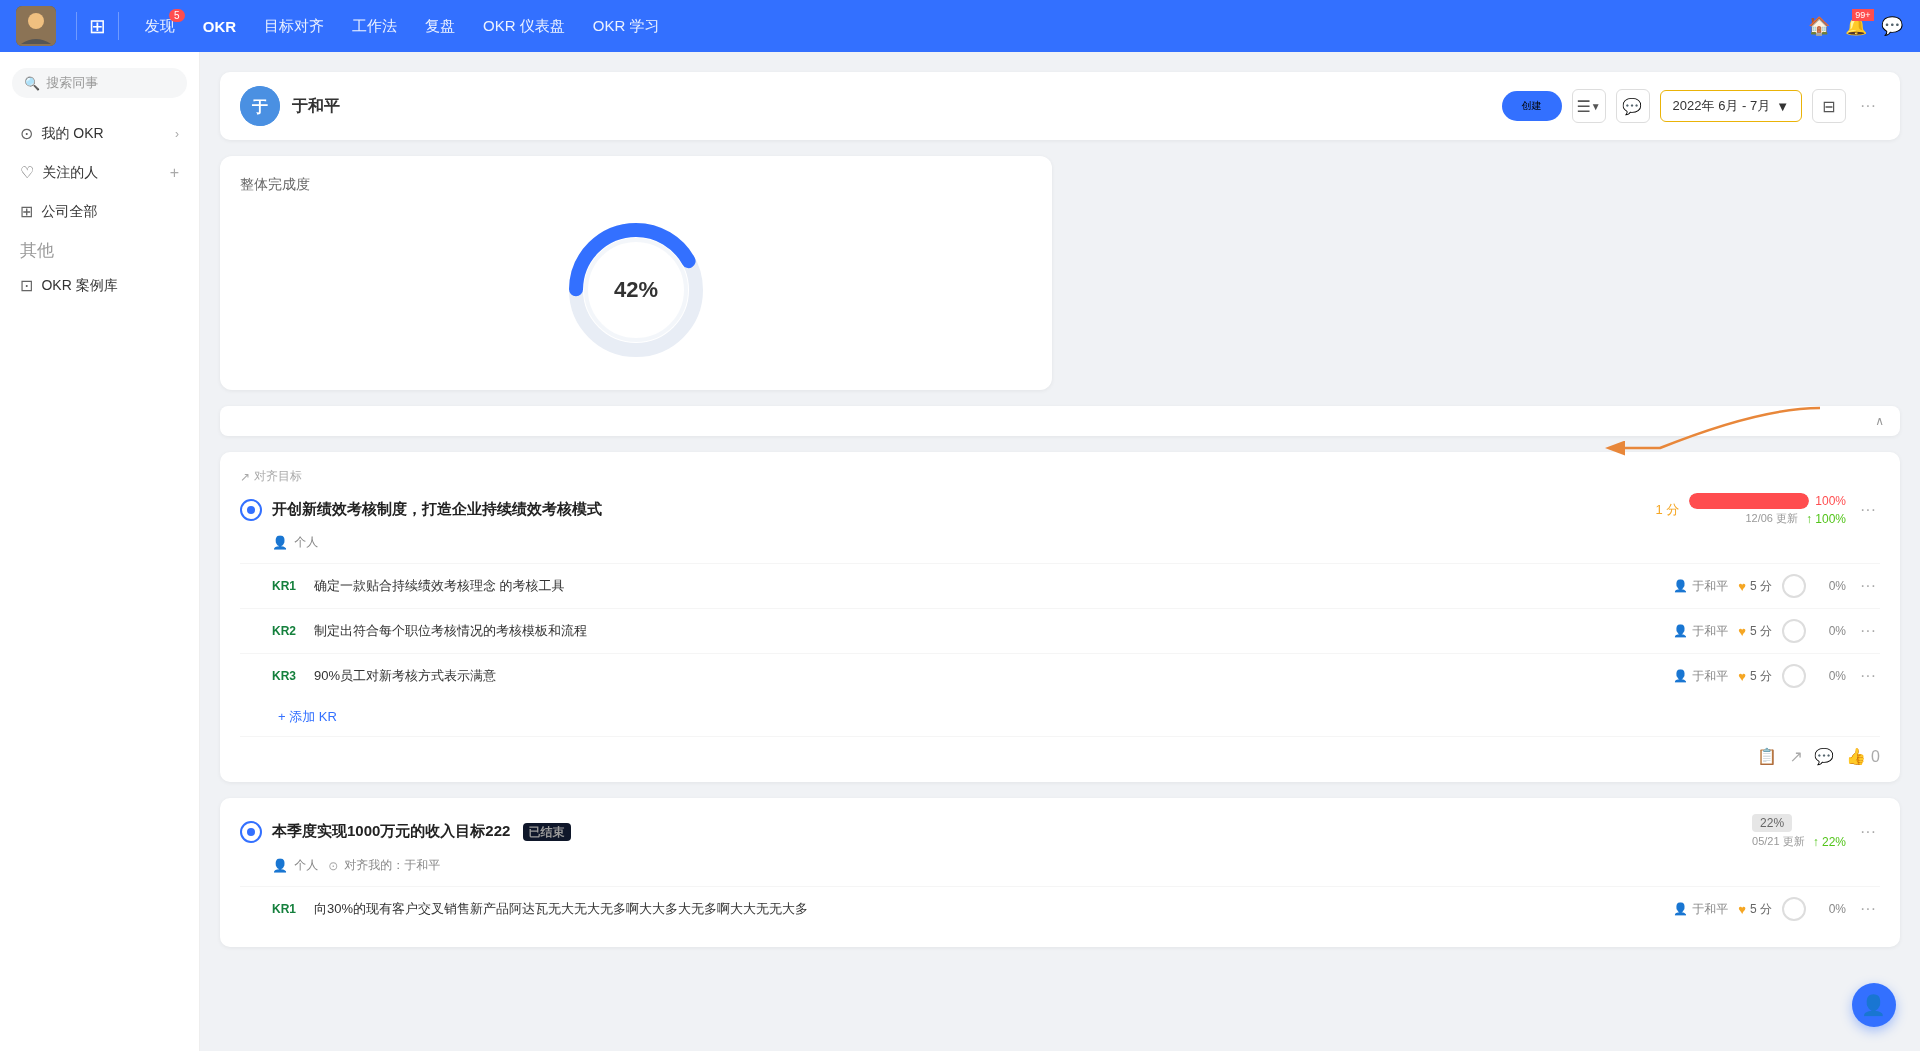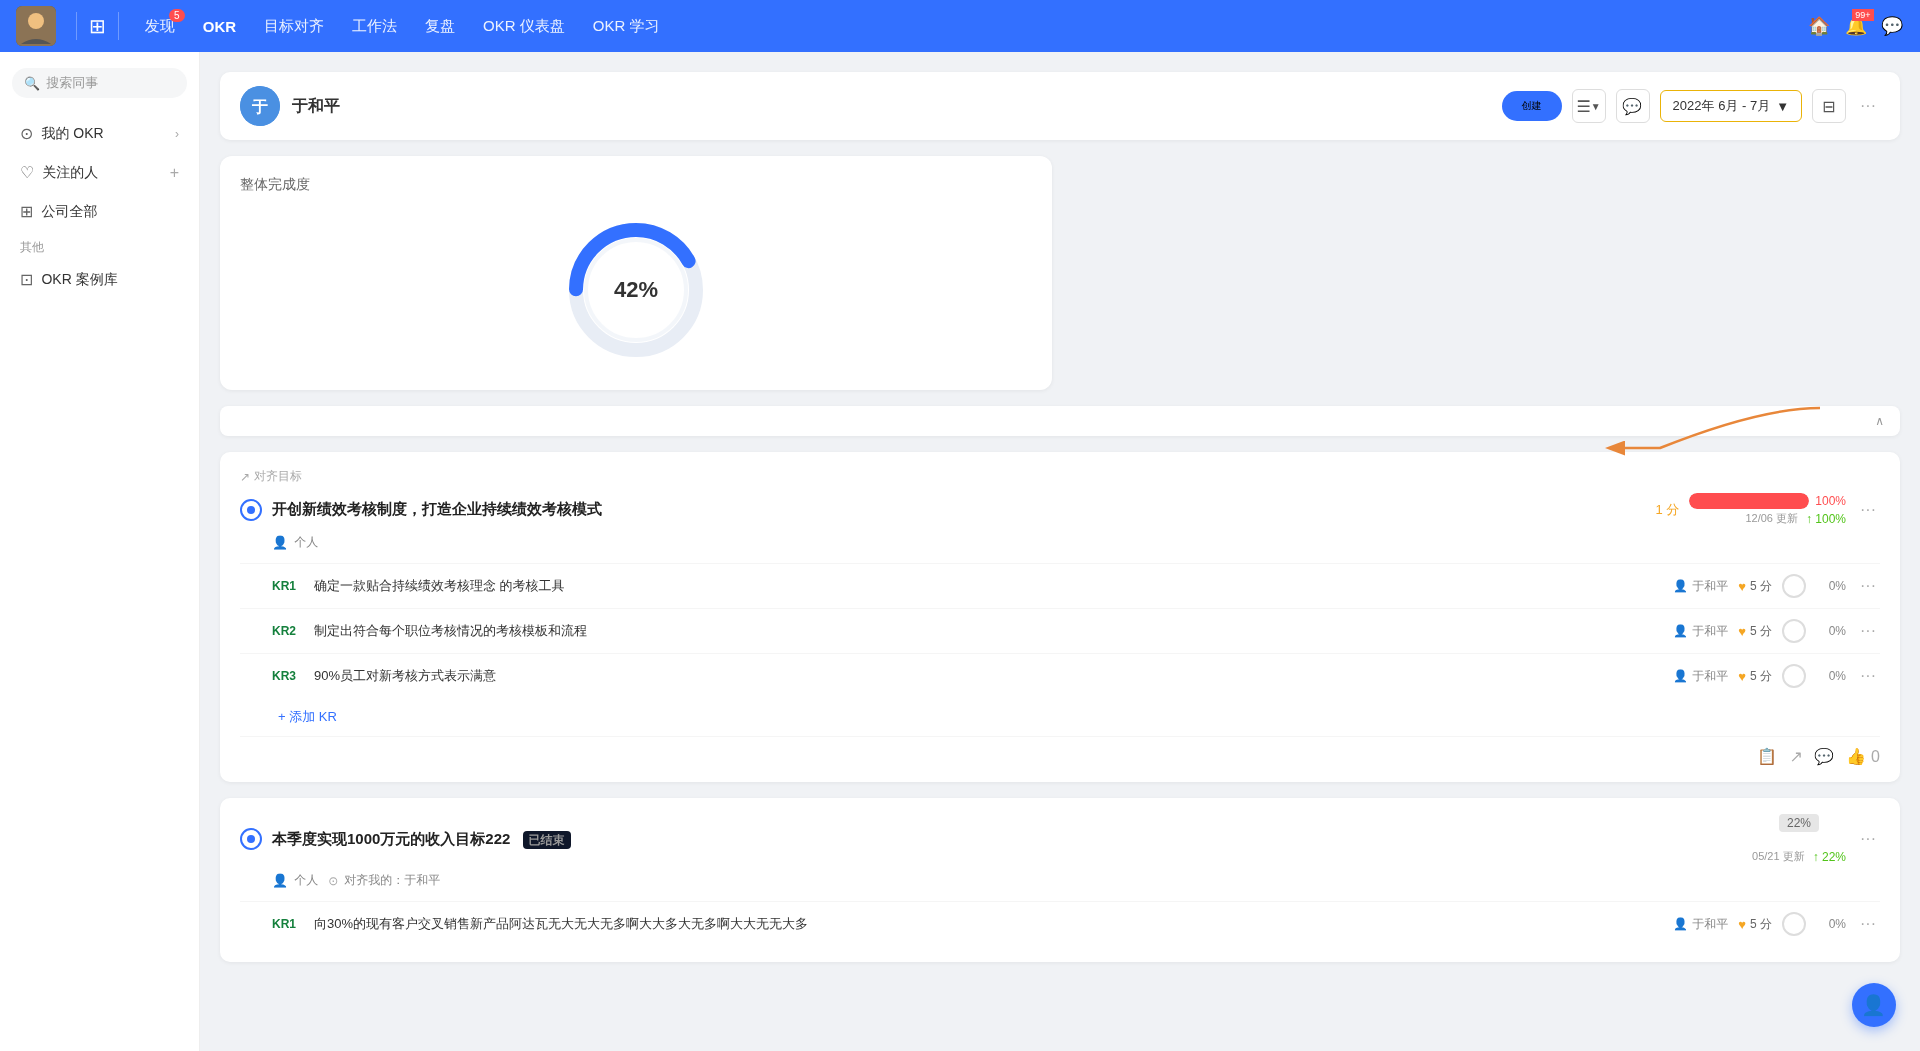--- a/index.html
+++ b/index.html
@@ -96,21 +96,21 @@
       border-radius: 6px;
       cursor: pointer;
       color: #333;
       font-size: 14px;
       justify-content: space-between;
     }
     .sidebar-item-left { display: flex; align-items: center; gap: 8px; }
     .sidebar-icon { font-size: 16px; color: #666; }
     .sidebar-arrow { color: #aaa; font-size: 12px; }
     .sidebar-plus { color: #aaa; font-size: 16px; }
-    .sidebar-section-label { color: #999; font-size: 12px; padding: 8px 8px 4px; }
+    .sidebar-section-label { color: #999; font-size: 17px; padding: 8px 8px 4px; }
     .sidebar-item-other { display: flex; align-items: center; gap: 8px; padding: 10px 8px; cursor: pointer; color: #333; }
 
     
     .main-content {
       flex: 1;
       padding: 20px;
       overflow-y: auto;
     }
 
     
@@ -628,21 +628,21 @@
 
     <div class="okr-card">
       <div class="objective-row">
         <div class="obj-circle">
           <div class="obj-dot"></div>
         </div>
         <div class="objective-title">
           <span>本季度实现1000万元的收入目标222</span>
           <span class="ended-badge">已结束</span>
         </div>
-        <div style="display:flex;flex-direction:column;align-items:center;gap:17px;">
+        <div style="display:flex;flex-direction:column;align-items:flex-start;gap:2px;">
           <div class="progress-bar-container">
             <span class="progress-22">22%</span>
           </div>
           <div style="display:flex;gap:8px;align-items:center;">
             <span class="update-info">05/21 更新</span>
             <span class="green-text">↑ 22%</span>
           </div>
         </div>
         <div class="more-btn">···</div>
       </div>

